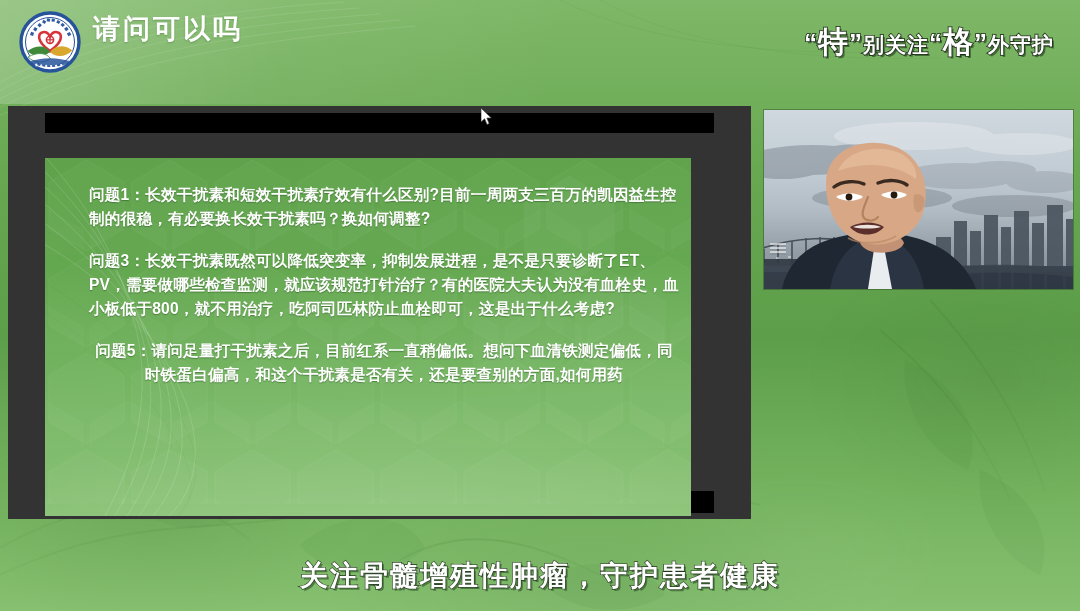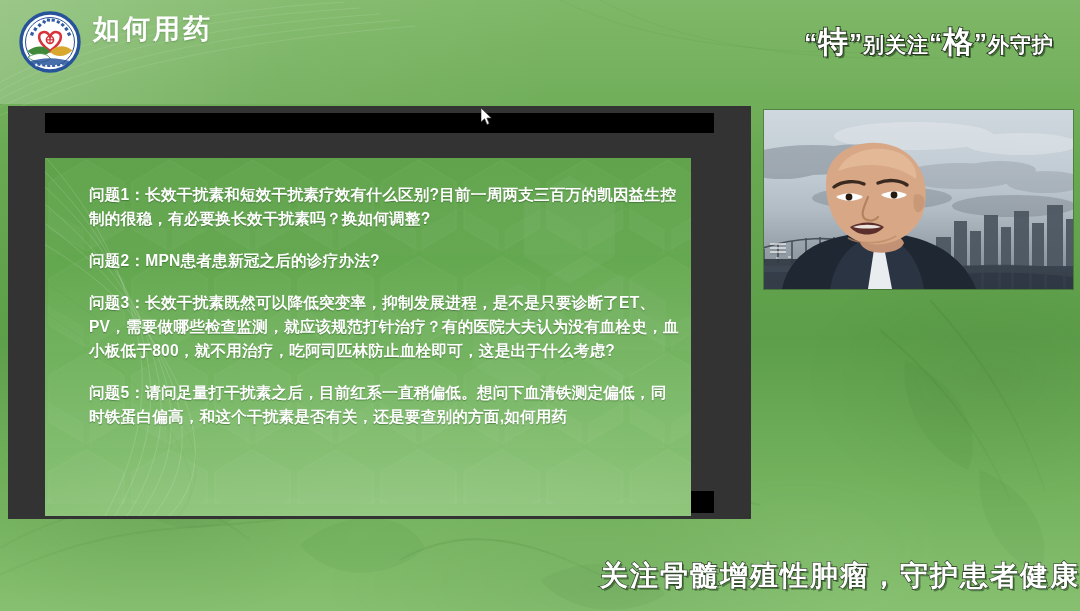--- a/index.html
+++ b/index.html
@@ -124,21 +124,21 @@
   }
   .question {
     color: #ffffff;
     font-size: 15.6px;
     font-weight: 700;
     line-height: 24px;
     letter-spacing: .2px;
     margin-bottom: 18px;
     text-shadow: 0 1px 1px rgba(30,70,25,.45);
   }
-  .question:last-child { margin-bottom: 0; }
+  .question:last-child { margin-bottom: 0; text-align: center; }
 
   
   #mouse-cursor {
     position: absolute; left: 481px; top: 108px;
     width: 12px; height: 18px; z-index: 20;
   }
 
   
   #video-tile {
     position: absolute; left: 764px; top: 110px;
@@ -158,21 +158,21 @@
   #video-watermark {
     position: absolute; left: 6px; top: 133px;
     width: 16px; height: 12px;
     background: repeating-linear-gradient(180deg, rgba(235,235,235,.85) 0 2px, rgba(30,40,50,.1) 2px 4px);
     opacity: .8;
   }
 
   
   #bottom-caption {
     position: absolute; left: 0; bottom: 16px; width: 1080px;
-    text-align: right;
+    text-align: center;
     z-index: 7;
   }
   #bottom-caption span {
     font-size: 28px; font-weight: 700;
     letter-spacing: 2px;
     color: #ffffff;
     -webkit-text-stroke: 1.2px #24371f;
     paint-order: stroke fill;
     text-shadow: 2px 2px 0 rgba(30,55,25,.5);
   }
@@ -254,21 +254,21 @@
         <line x1="17" y1="52.8" x2="17.8" y2="55.2"></line>
         <line x1="22" y1="53.6" x2="22.6" y2="56.0"></line>
         <line x1="27" y1="54.0" x2="27.4" y2="56.4"></line>
         <line x1="32" y1="54.1" x2="32.3" y2="56.5"></line>
         <line x1="37" y1="53.8" x2="37.3" y2="56.2"></line>
         <line x1="42" y1="53.1" x2="42.5" y2="55.5"></line>
       </g>
     </svg>
 
     <div id="brand-wordmark">
-      <div id="brand-cn">如何用药</div>
+      <div id="brand-cn">请问可以吗</div>
     </div>
 
     <div id="program-title">
       <span class="q">“</span><span>特</span><span class="q">”</span><span class="small">别关注</span><span class="q">“</span><span>格</span><span class="q">”</span><span class="small">外守护</span>
     </div>
   </div>
 
   <div id="slide-frame">
     <div id="slide-letterbox-top"></div>
     <div id="slide-letterbox-bottom"></div>
@@ -301,21 +301,20 @@
         <g fill="none" stroke="#2f6b28" stroke-opacity=".10" stroke-width="1">
           <path d="M-8 120 C 60 160, 110 206, 140 268 C 158 306, 152 336, 132 358"></path>
           <path d="M-8 150 C 55 188, 104 232, 134 288 C 152 322, 148 344, 134 358"></path>
         </g>
       </svg>
 
       <div id="slide-vignette"></div>
 
       <div id="slide-text">
         <div class="question">问题1：长效干扰素和短效干扰素疗效有什么区别?目前一周两支三百万的凯因益生控制的很稳，有必要换长效干扰素吗？换如何调整?</div>
-        <div class="question">问题2：MPN患者患新冠之后的诊疗办法?</div>
         <div class="question">问题3：长效干扰素既然可以降低突变率，抑制发展进程，是不是只要诊断了ET、PV，需要做哪些检查监测，就应该规范打针治疗？有的医院大夫认为没有血栓史，血小板低于800，就不用治疗，吃阿司匹林防止血栓即可，这是出于什么考虑?</div>
         <div class="question">问题5：请问足量打干扰素之后，目前红系一直稍偏低。想问下血清铁测定偏低，同时铁蛋白偏高，和这个干扰素是否有关，还是要查别的方面,如何用药</div>
       </div>
     </div>
   </div>
 
   <svg id="mouse-cursor" viewBox="0 0 12 18">
     <polygon points="0,0 0,14 3.6,10.8 6,16.5 8.2,15.5 5.9,10.1 10.4,10.1" fill="#ffffff" stroke="#3a3a3a" stroke-width=".7"></polygon>
   </svg>
 

